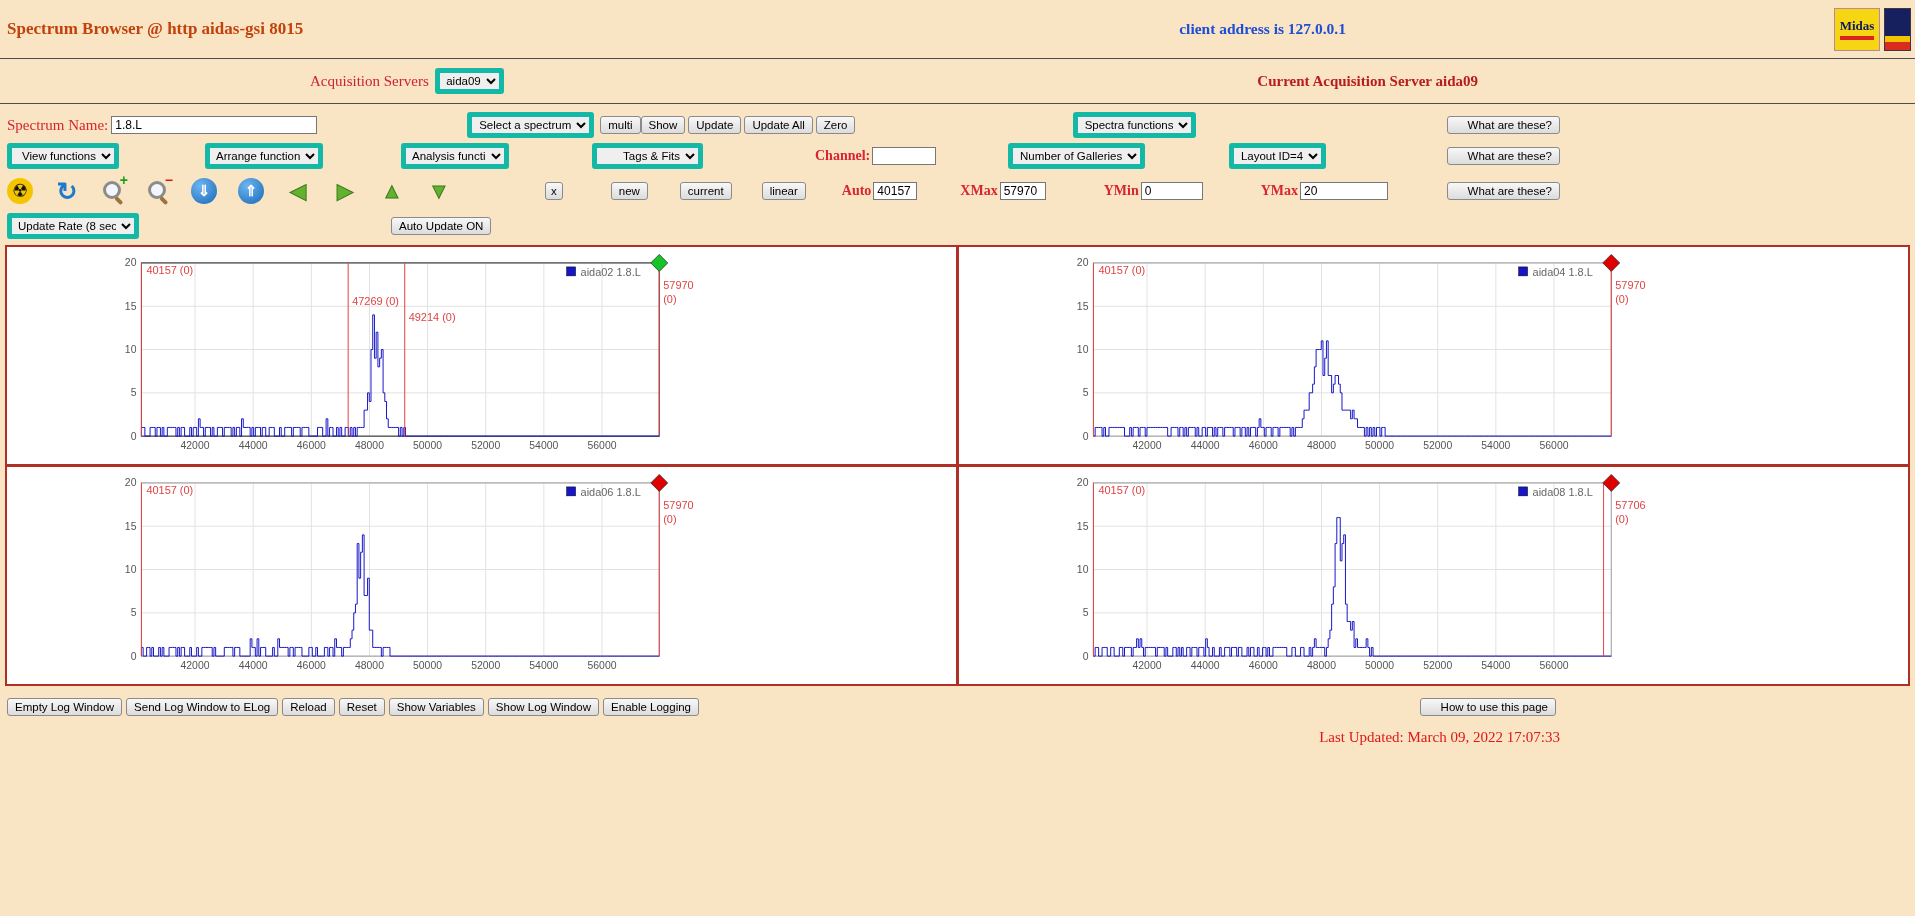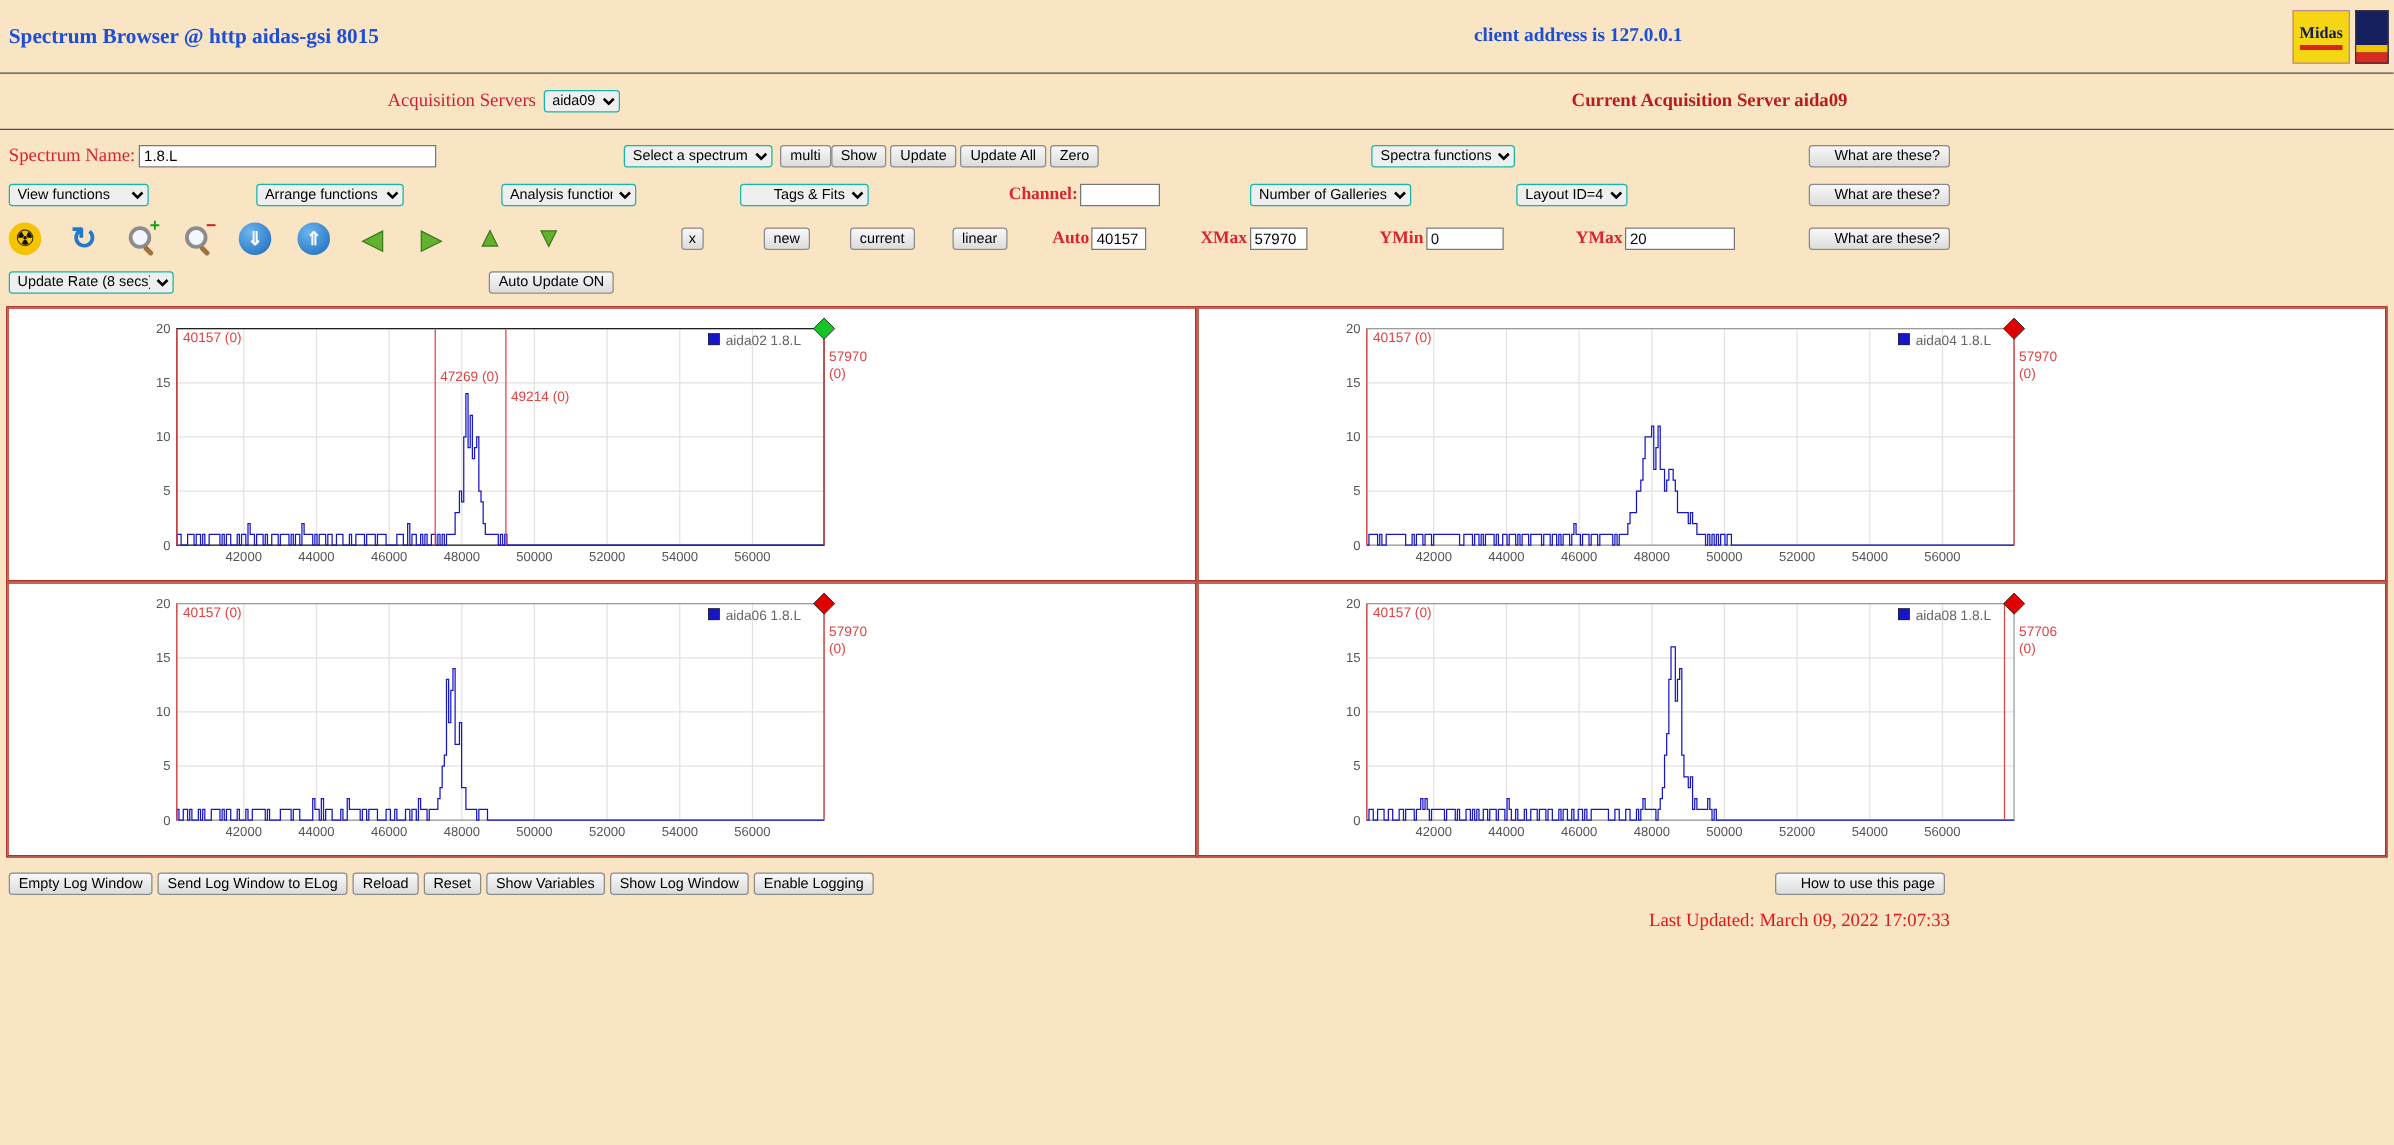--- a/index.html
+++ b/index.html
@@ -7,21 +7,21 @@
   body {
     width:1915px; height:916px; overflow:hidden;
     background:#f9e4c3;
     font-family:"Liberation Sans", sans-serif;
     font-size:12px; color:#111;
   }
   hr { border:0; border-top:1px solid #4d4d4d; margin:0; }
 
   
   .header { display:flex; align-items:center; height:58px; padding:0 4px 0 7px; }
-  .page-title { font-family:"Liberation Serif",serif; font-weight:bold; font-size:17px; color:#1d4ed8; }
+  .page-title { font-family:"Liberation Serif",serif; font-weight:bold; font-size:17px; color:#c2410c; }
   .client-addr { margin-left:auto; font-family:"Liberation Serif",serif; font-weight:bold; font-size:15.5px; color:#1d4ed8; }
   .logos { display:flex; gap:4px; margin-left:488px; }
   .logo-midas { width:46px; height:43px; background:#f6d613; border:1px solid #b89; display:flex; flex-direction:column; align-items:center; justify-content:center; }
   .logo-midas .m { font-family:"Liberation Serif",serif; font-weight:bold; font-size:13px; color:#101a60; }
   .logo-midas .bar { width:34px; height:4px; background:#d22; margin-top:2px; }
   .logo-gsi { width:27px; height:43px; background:#16205e; border:1px solid #434; display:flex; flex-direction:column; justify-content:flex-end; }
   .logo-gsi .s1 { height:8px; background:#d92b1f; }
   .logo-gsi .s2 { height:6px; background:#f2c300; }
 
   
@@ -33,21 +33,21 @@
   .rlabel { font-family:"Liberation Serif",serif; font-size:15px; color:#d8252f; }
   .rlabel.b { font-weight:bold; font-size:14px; }
 
   button {
     font-family:"Liberation Sans",sans-serif; font-size:11.5px; color:#000;
     background:linear-gradient(#f8f8f8,#dcdcdc); border:1px solid #8a8a8a;
     border-radius:3px; padding:2px 7px; cursor:pointer; white-space:nowrap;
   }
   select {
     font-family:"Liberation Sans",sans-serif; font-size:11.5px;
-    border:1px solid #14b8a6; border-radius:3px; background:#efefef; padding:1px 2px;
+    border:5px solid #14b8a6; border-radius:3px; background:#efefef; padding:1px 2px;text-align:right;
   }
   input[type=text] {
     font-family:"Liberation Sans",sans-serif; font-size:12px;
     border:1px solid #777; background:#fff; height:18px; padding:1px 3px;
   }
   .right-gutter { margin-left:auto; margin-right:348px;padding-left:20px; }
 
   .spectrum-row { margin-top:9px; height:24px; }
   .functions-row { margin-top:7px; height:24px; }
   .toolbar-row { margin-top:6px; height:34px; }
@@ -108,21 +108,21 @@
   <span class="acq-label">Acquisition Servers</span>
   <select>
     <option>aida09</option>
   </select>
   <span class="current-server">Current Acquisition Server aida09</span>
 </div>
 <hr>
 
 <div class="row spectrum-row">
   <span class="rlabel">Spectrum Name:</span>
-  <input type="text" style="width: 238px; margin-left: 3px;" value="1.8.L">
+  <input type="text" style="width: 206px; margin-left: 3px;" value="1.8.L">
   <select style="margin-left:150px;">
     <option>Select a spectrum</option>
   </select>
   <button style="margin-left:6px;">multi</button>
   <button style="">Show</button>
   <button style="margin-left:3px;">Update</button>
   <button style="margin-left:3px;">Update All</button>
   <button style="margin-left:3px;">Zero</button>
   <select style="margin-left:218px;">
     <option>Spectra functions</option>

